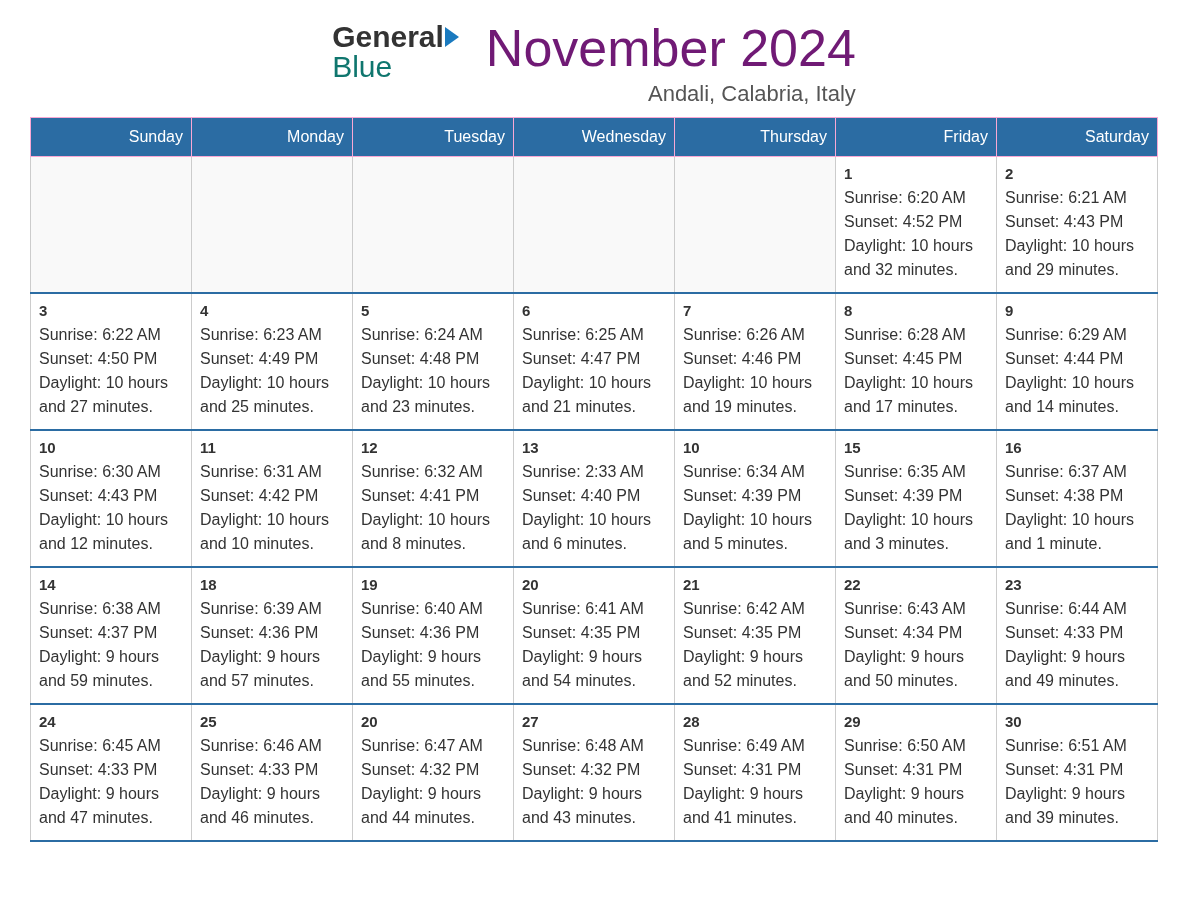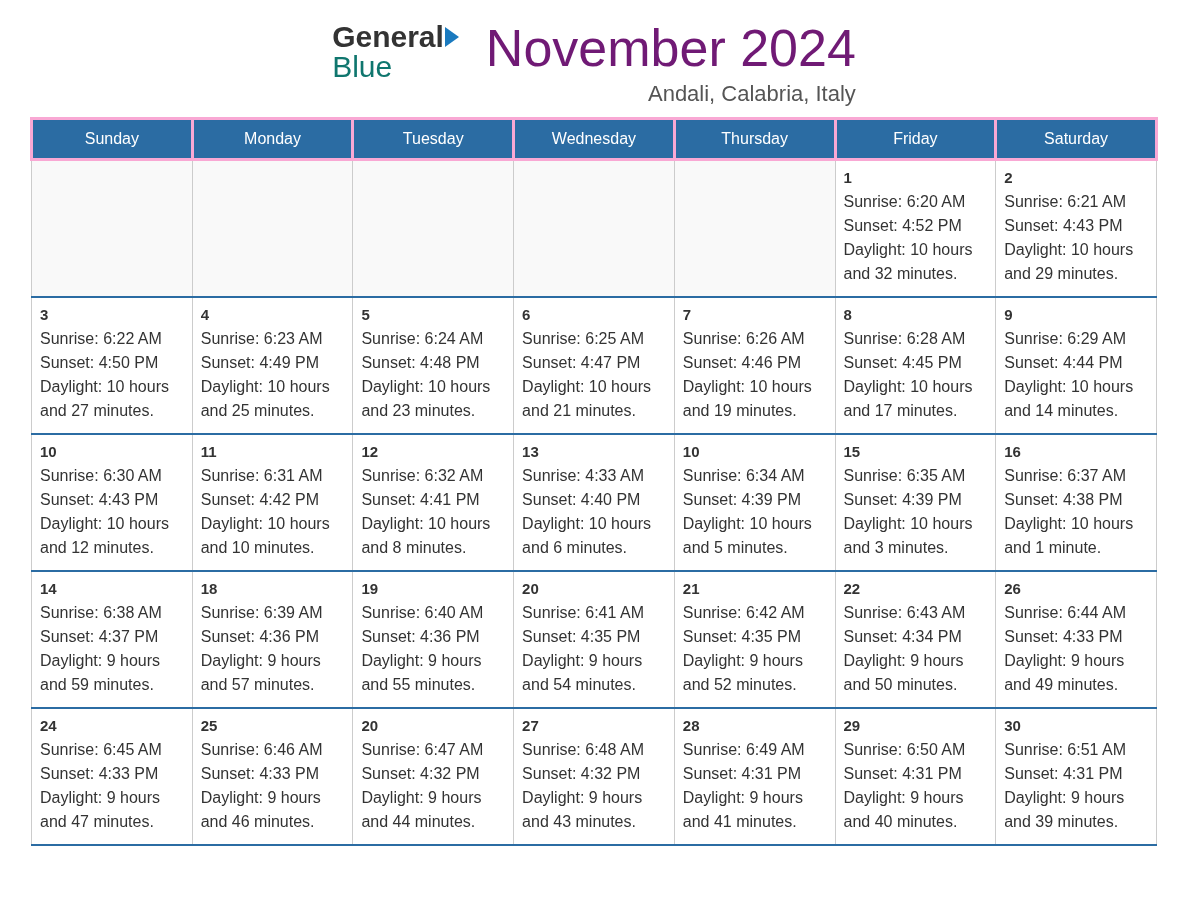--- a/index.html
+++ b/index.html
@@ -42,22 +42,22 @@
       margin-top: 10px;
     }
     .calendar thead tr {
       background-color: #2b6ca3;
     }
     .calendar thead th {
       color: #fff;
       font-size: 16px;
       font-weight: normal;
       padding: 10px 8px;
-      text-align: center;
-      border: 3px solid #f9a8d4;
+      text-align: right;
+      border: 1px solid #f9a8d4;
     }
     .calendar tbody tr {
       border-bottom: 2px solid #2b6ca3;
     }
     .calendar tbody td {
       vertical-align: top;
       padding: 8px 8px 10px 8px;
       border-right: 1px solid #ccc;
       border-left: 1px solid #ccc;
       font-size: 13px;
@@ -227,21 +227,21 @@
         </td>
         <td>
           <span class="day-number">12</span>
           <div class="day-info">Sunrise: 6:32 AM
 Sunset: 4:41 PM
 Daylight: 10 hours
 and 8 minutes.</div>
         </td>
         <td>
           <span class="day-number">13</span>
-          <div class="day-info">Sunrise: 4:33 AM
+          <div class="day-info">Sunrise: 2:33 AM
 Sunset: 4:40 PM
 Daylight: 10 hours
 and 6 minutes.</div>
         </td>
         <td>
           <span class="day-number">10</span>
           <div class="day-info">Sunrise: 6:34 AM
 Sunset: 4:39 PM
 Daylight: 10 hours
 and 5 minutes.</div>
@@ -298,21 +298,21 @@
 and 52 minutes.</div>
         </td>
         <td>
           <span class="day-number">22</span>
           <div class="day-info">Sunrise: 6:43 AM
 Sunset: 4:34 PM
 Daylight: 9 hours
 and 50 minutes.</div>
         </td>
         <td>
-          <span class="day-number">26</span>
+          <span class="day-number">23</span>
           <div class="day-info">Sunrise: 6:44 AM
 Sunset: 4:33 PM
 Daylight: 9 hours
 and 49 minutes.</div>
         </td>
       </tr>
       <tr>
         <td>
           <span class="day-number">24</span>
           <div class="day-info">Sunrise: 6:45 AM

